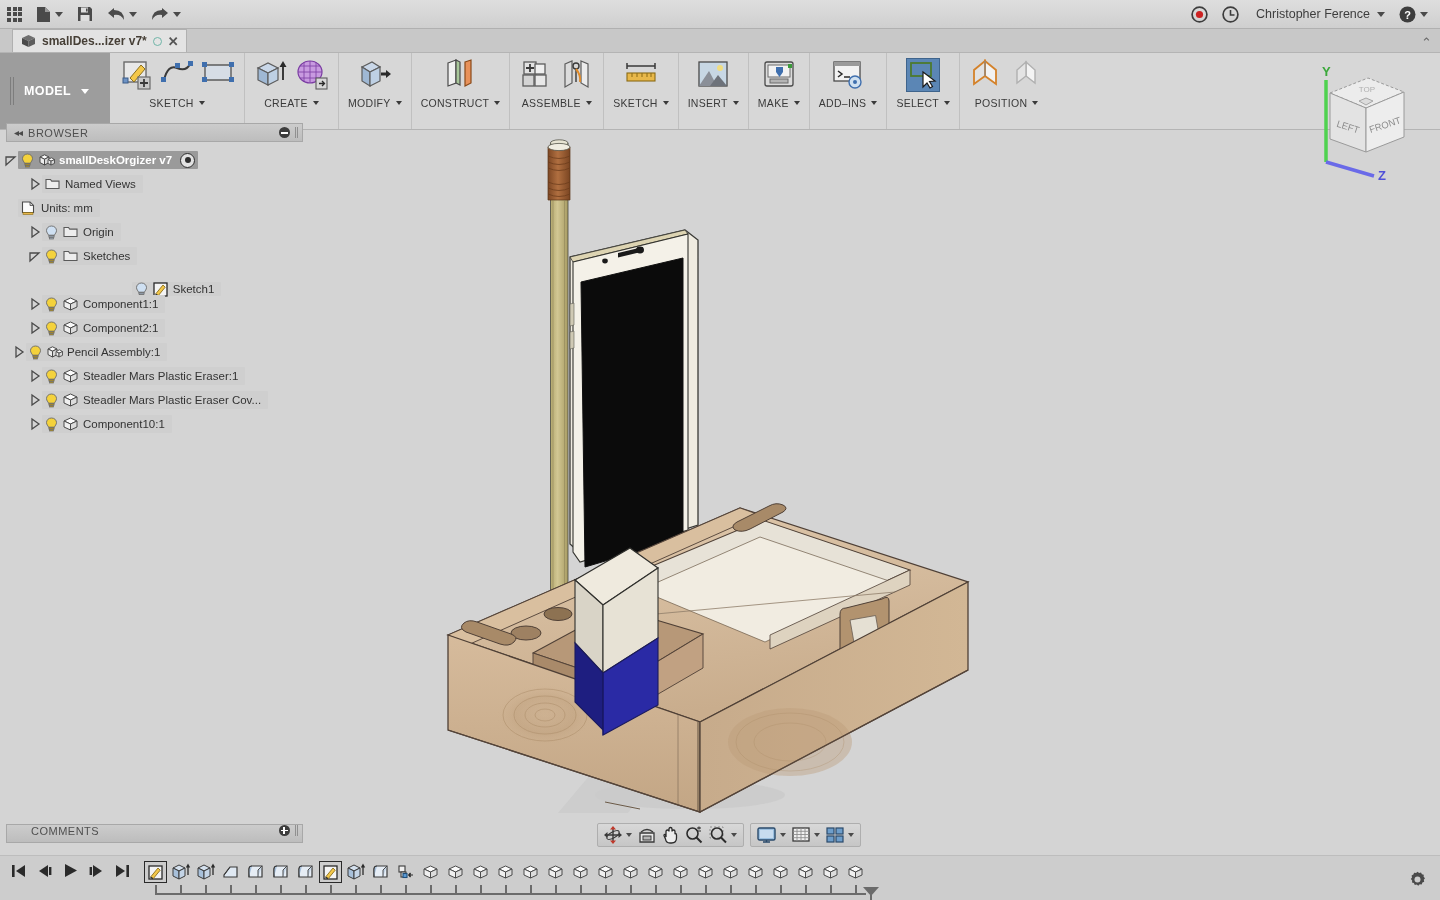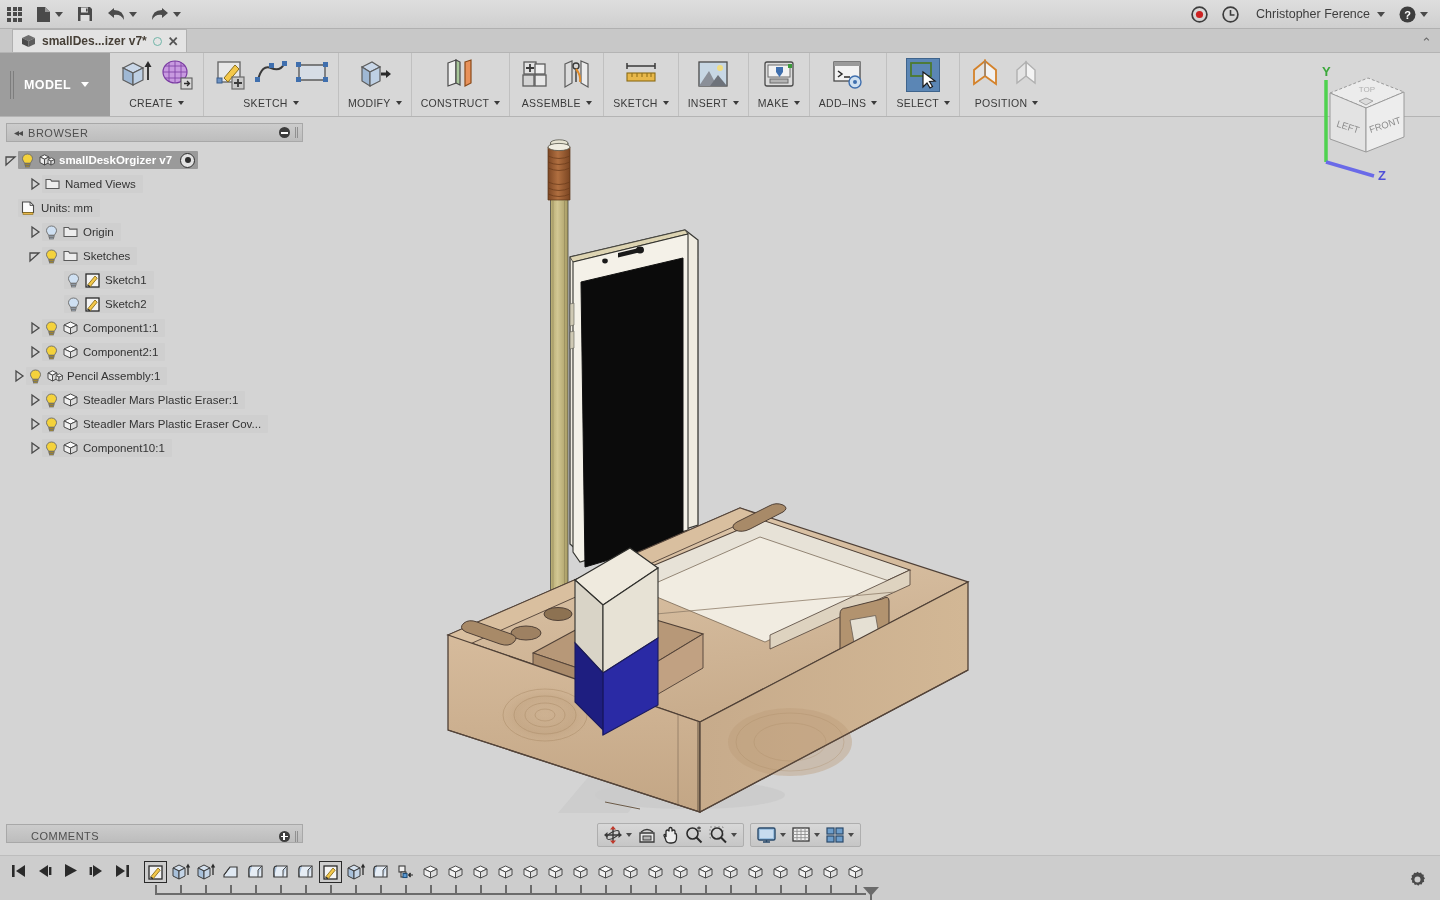--- a/index.html
+++ b/index.html
@@ -42,21 +42,21 @@
     font-size: 12px; color: #463f36; font-weight: bold; margin-left: 12px;
   }
   .tab-dot { width: 9px; height: 9px; border: 1.6px solid #6fb5a8; border-radius: 50%; }
   .tab-x { font-size: 13px; color: #555; line-height: 1; }
   .collapse-arrow {
     position: absolute; right: 8px; bottom: 2px; color: #6b6b6b; font-size: 13px;
   }
 
   
   .ribbon {
-    position: absolute; left: 0; top: 53px; width: 1440px; height: 64px;
+    position: absolute; left: 0; top: 53px; width: 1440px; height: 77px;
     background: #d7d7d7; border-bottom: 1px solid #b4b4b4;
     display: flex; align-items: stretch;
   }
   .wsbtn {
     width: 110px; background: #9d9d9d; display: flex; align-items: center; gap: 6px;
     padding-left: 10px; color: #fff; font-size: 12.5px; font-weight: bold; letter-spacing: .4px;
   }
   .grip { display: flex; gap: 2px; margin-right: 4px; }
   .grip i { width: 1px; height: 28px; background: #7d7d7d; display:block; }
   .wsbtn .caret { border-top-color: #fff; }
@@ -111,21 +111,21 @@
     display: flex; align-items: center; gap: 6px;
   }
   .navgrp { display: flex; align-items: center; height: 24px;
             background: linear-gradient(#d8d8d8,#c6c6c6); border: 1px solid #aeaeae; border-radius: 2px; padding: 0 3px; }
   .navbtn { display: flex; align-items: center; padding: 0 3px; height: 22px; }
 
   
   .comments {
     position: absolute; left: 6px; top: 824px; width: 297px; height: 19px;
     background: linear-gradient(#cccccc,#bdbdbd); border: 1px solid #a8a8a8;
-    display: flex; align-items: flex-end; padding-left: 24px; font-size: 11px; color: #4f4f4f; letter-spacing:.5px;
+    display: flex; align-items: flex-start; padding-left: 24px; font-size: 11px; color: #4f4f4f; letter-spacing:.5px;
   }
   .cm-plus { width: 11px; height: 11px; border-radius: 50%; background: #3d3d3d; position: relative; margin-left:auto; margin-right:5px;}
   .cm-plus::after{content:'';position:absolute;left:2px;top:4.7px;width:7px;height:1.6px;background:#fff;}
   .cm-plus::before{content:'';position:absolute;left:4.7px;top:2px;width:1.6px;height:7px;background:#fff;}
 
   
   .timeline {
     position: absolute; left: 0; top: 855px; width: 1440px; height: 45px;
     background: #cdcdcd; border-top: 1px solid #bdbdbd;
     display: flex; align-items: flex-start;
@@ -368,20 +368,55 @@
           <i></i>
         </span>
       <span>MODEL</span>
       <span class="caret"></span>
     </div>
 
     <div class="rgroup">
       <div class="ricons">
         <span class="ic">
           <svg width="34" height="34" viewBox="0 0 34 34">
+            <rect x="5" y="4" width="22" height="20" fill="#e8e8e8" stroke="#6b6b6b" stroke-width="1.4"></rect>
+            <path d="M11 20 L22 7 l4 4 l-11 13 z" fill="#f4c84a" stroke="#8a6f1e" stroke-width="1"></path>
+            <rect x="4" y="20" width="5" height="5" fill="#6e93c4" stroke="#3b5d8a"></rect>
+            <rect x="19" y="19" width="12" height="12" fill="#c9c9c9" stroke="#6b6b6b" stroke-width="1.2"></rect>
+            <path d="M25 21 v8 M21 25 h8" stroke="#3a3a3a" stroke-width="1.8"></path>
+          </svg>
+        </span>
+        <span class="ic">
+          <svg width="34" height="34" viewBox="0 0 34 34">
+            <path d="M4 22 q4 -16 13 -12 q9 4 13 -4" fill="none" stroke="#3a3a3a" stroke-width="2"></path>
+            <rect x="1" y="19" width="5" height="5" fill="#3f6fae"></rect>
+            <rect x="15" y="5" width="5" height="5" fill="#3f6fae"></rect>
+            <rect x="28" y="3" width="5" height="5" fill="#3f6fae"></rect>
+          </svg>
+        </span>
+        <span class="ic">
+          <svg width="34" height="34" viewBox="0 0 34 34">
+            <rect x="4" y="7" width="26" height="15" rx="2" fill="#d6dde6" stroke="#5c5c5c" stroke-width="1.4"></rect>
+            <rect x="1" y="4" width="5" height="5" fill="#3f6fae"></rect>
+            <rect x="28" y="4" width="5" height="5" fill="#3f6fae"></rect>
+            <rect x="1" y="19" width="5" height="5" fill="#3f6fae"></rect>
+            <rect x="28" y="19" width="5" height="5" fill="#3f6fae"></rect>
+          </svg>
+        </span>
+      </div>
+      <div class="rlabel">
+        <span>SKETCH</span>
+          <span class="caret"></span>
+      </div>
+    </div>
+
+    <div class="rgroup">
+      <div class="ricons">
+        <span class="ic">
+          <svg width="34" height="34" viewBox="0 0 34 34">
             <path d="M4 10 L14 5 L24 10 L14 15 Z" fill="#c9d7e8" stroke="#5c5c5c" stroke-width="1.2"></path>
             <path d="M4 10 L14 15 L14 27 L4 22 Z" fill="#9fb8d4" stroke="#5c5c5c" stroke-width="1.2"></path>
             <path d="M24 10 L14 15 L14 27 L24 22 Z" fill="#bed0e4" stroke="#5c5c5c" stroke-width="1.2"></path>
             <path d="M29 22 L29 6" stroke="#2a2a2a" stroke-width="1.8"></path>
             <path d="M29 3 l3.5 6 h-7 z" fill="#2a2a2a"></path>
           </svg>
         </span>
         <span class="ic">
           <svg width="34" height="34" viewBox="0 0 34 34">
             <ellipse cx="15" cy="14" rx="12" ry="11" fill="#c89ae0" stroke="#7b3da3" stroke-width="1.2"></ellipse>
@@ -397,55 +432,20 @@
       <div class="rlabel">
         <span>CREATE</span>
           <span class="caret"></span>
       </div>
     </div>
 
     <div class="rgroup">
       <div class="ricons">
         <span class="ic">
           <svg width="34" height="34" viewBox="0 0 34 34">
-            <rect x="5" y="4" width="22" height="20" fill="#e8e8e8" stroke="#6b6b6b" stroke-width="1.4"></rect>
-            <path d="M11 20 L22 7 l4 4 l-11 13 z" fill="#f4c84a" stroke="#8a6f1e" stroke-width="1"></path>
-            <rect x="4" y="20" width="5" height="5" fill="#6e93c4" stroke="#3b5d8a"></rect>
-            <rect x="19" y="19" width="12" height="12" fill="#c9c9c9" stroke="#6b6b6b" stroke-width="1.2"></rect>
-            <path d="M25 21 v8 M21 25 h8" stroke="#3a3a3a" stroke-width="1.8"></path>
-          </svg>
-        </span>
-        <span class="ic">
-          <svg width="34" height="34" viewBox="0 0 34 34">
-            <path d="M4 22 q4 -16 13 -12 q9 4 13 -4" fill="none" stroke="#3a3a3a" stroke-width="2"></path>
-            <rect x="1" y="19" width="5" height="5" fill="#3f6fae"></rect>
-            <rect x="15" y="5" width="5" height="5" fill="#3f6fae"></rect>
-            <rect x="28" y="3" width="5" height="5" fill="#3f6fae"></rect>
-          </svg>
-        </span>
-        <span class="ic">
-          <svg width="34" height="34" viewBox="0 0 34 34">
-            <rect x="4" y="7" width="26" height="15" rx="2" fill="#d6dde6" stroke="#5c5c5c" stroke-width="1.4"></rect>
-            <rect x="1" y="4" width="5" height="5" fill="#3f6fae"></rect>
-            <rect x="28" y="4" width="5" height="5" fill="#3f6fae"></rect>
-            <rect x="1" y="19" width="5" height="5" fill="#3f6fae"></rect>
-            <rect x="28" y="19" width="5" height="5" fill="#3f6fae"></rect>
-          </svg>
-        </span>
-      </div>
-      <div class="rlabel">
-        <span>SKETCH</span>
-          <span class="caret"></span>
-      </div>
-    </div>
-
-    <div class="rgroup">
-      <div class="ricons">
-        <span class="ic">
-          <svg width="34" height="34" viewBox="0 0 34 34">
             <path d="M4 9 L14 4 L22 9 L12 14 Z" fill="#c9d7e8" stroke="#5c5c5c" stroke-width="1.2"></path>
             <path d="M4 9 L12 14 L12 28 L4 23 Z" fill="#9fb8d4" stroke="#5c5c5c" stroke-width="1.2"></path>
             <path d="M22 9 L12 14 L12 28 L22 23 Z" fill="#bed0e4" stroke="#5c5c5c" stroke-width="1.2"></path>
             <path d="M23 16 h7" stroke="#2a2a2a" stroke-width="3"></path>
             <path d="M33 16 l-5 -4 v8 z" fill="#2a2a2a"></path>
           </svg>
         </span>
       </div>
       <div class="rlabel">
         <span>MODIFY</span>
@@ -696,50 +696,34 @@
               <path d="M6.5 1 C3.4 1 1.5 3.2 1.5 5.6 C1.5 7.6 3 8.7 3.6 10.2 L9.4 10.2 C10 8.7 11.5 7.6 11.5 5.6 C11.5 3.2 9.6 1 6.5 1 Z" fill="#f4d23c" stroke="#6a6a6a" stroke-width="0.9"></path>
               <rect x="3.9" y="10.6" width="5.2" height="1.5" fill="#b08f20" stroke="#6a6a6a" stroke-width="0.7"></rect>
               <rect x="4.6" y="12.5" width="3.8" height="1.5" fill="#b08f20" stroke="#6a6a6a" stroke-width="0.7"></rect>
             </svg></span>
           <span class="ticon"><svg width="15" height="13" viewBox="0 0 15 13">
               <path d="M1 2.5 h4.5 l1.2 1.6 h7.3 v7.4 h-13 Z" fill="#ededed" stroke="#5a5a5a" stroke-width="1.1"></path>
             </svg></span>
           <span class="tlabel">Sketches</span>
         </span>
       </div>
-      <div class="trow" style="padding-left: 50px;">
+      <div class="trow" style="padding-left: 50px; flex-direction: column;">
         <span class="expander"></span>
         <span class="tw">
           <span class="bulb"><svg width="13" height="15" viewBox="0 0 13 15">
               <path d="M6.5 1 C3.4 1 1.5 3.2 1.5 5.6 C1.5 7.6 3 8.7 3.6 10.2 L9.4 10.2 C10 8.7 11.5 7.6 11.5 5.6 C11.5 3.2 9.6 1 6.5 1 Z" fill="#cfe0f2" stroke="#6a6a6a" stroke-width="0.9"></path>
               <rect x="3.9" y="10.6" width="5.2" height="1.5" fill="#9aa8b8" stroke="#6a6a6a" stroke-width="0.7"></rect>
               <rect x="4.6" y="12.5" width="3.8" height="1.5" fill="#9aa8b8" stroke="#6a6a6a" stroke-width="0.7"></rect>
             </svg></span>
           <span class="ticon"><svg width="15" height="15" viewBox="0 0 15 15">
               <rect x="1" y="1" width="13" height="13" fill="#f4f4f4" stroke="#2a2a2a" stroke-width="1.3"></rect>
               <path d="M3 11.5 L10 3 l2.2 2.2 L5.2 13.7 Z" fill="#f4c84a" stroke="#8a6f1e" stroke-width="0.9"></path>
               <path d="M2.5 12 L4.8 13.8" fill="#2a2a2a" stroke="#2a2a2a" stroke-width="1.2"></path>
             </svg></span>
           <span class="tlabel">Sketch1</span>
-        </span>
-      </div>
-      <div class="trow" style="padding-left: 50px;">
-        <span class="expander"></span>
-        <span class="tw">
-          <span class="bulb"><svg width="13" height="15" viewBox="0 0 13 15">
-              <path d="M6.5 1 C3.4 1 1.5 3.2 1.5 5.6 C1.5 7.6 3 8.7 3.6 10.2 L9.4 10.2 C10 8.7 11.5 7.6 11.5 5.6 C11.5 3.2 9.6 1 6.5 1 Z" fill="#cfe0f2" stroke="#6a6a6a" stroke-width="0.9"></path>
-              <rect x="3.9" y="10.6" width="5.2" height="1.5" fill="#9aa8b8" stroke="#6a6a6a" stroke-width="0.7"></rect>
-              <rect x="4.6" y="12.5" width="3.8" height="1.5" fill="#9aa8b8" stroke="#6a6a6a" stroke-width="0.7"></rect>
-            </svg></span>
-          <span class="ticon"><svg width="15" height="15" viewBox="0 0 15 15">
-              <rect x="1" y="1" width="13" height="13" fill="#f4f4f4" stroke="#2a2a2a" stroke-width="1.3"></rect>
-              <path d="M3 11.5 L10 3 l2.2 2.2 L5.2 13.7 Z" fill="#f4c84a" stroke="#8a6f1e" stroke-width="0.9"></path>
-              <path d="M2.5 12 L4.8 13.8" fill="#2a2a2a" stroke="#2a2a2a" stroke-width="1.2"></path>
-            </svg></span>
-          <span class="tlabel">Sketch2</span>
         </span>
       </div>
       <div class="trow" style="padding-left: 28px;">
         <span class="expander">
           <svg width="11" height="12" viewBox="0 0 11 12">
             <path d="M2 1 L9 6 L2 11 Z" fill="none" stroke="#4a4a4a" stroke-width="1.3"></path>
           </svg>
         </span>
         <span class="tw">
           <span class="bulb"><svg width="13" height="15" viewBox="0 0 13 15">

